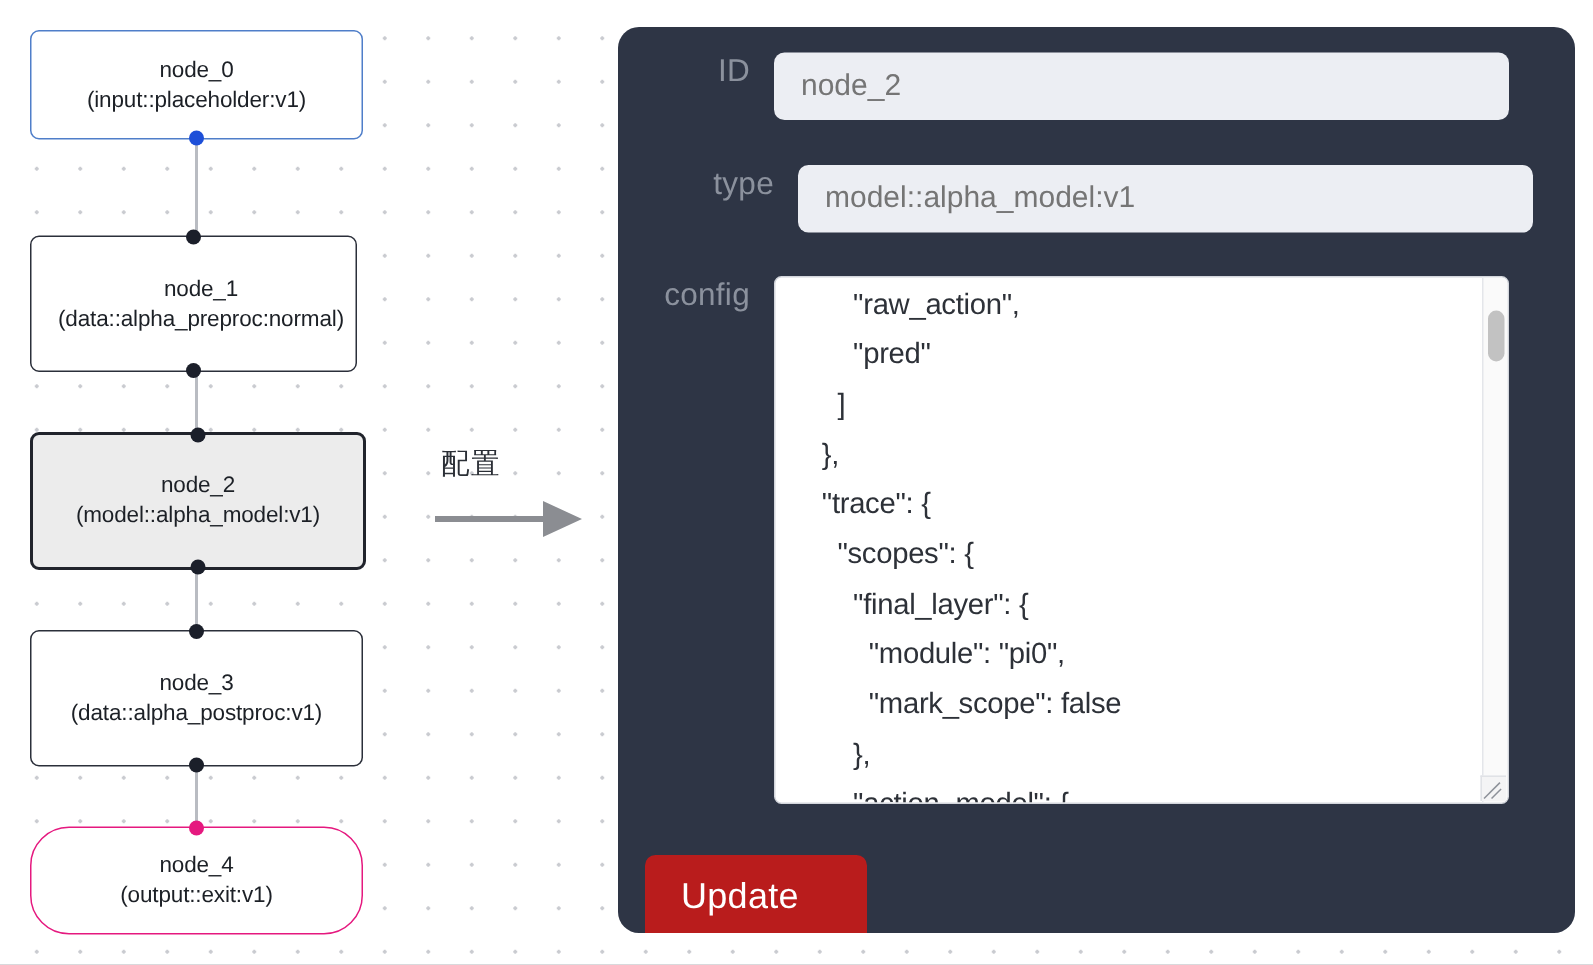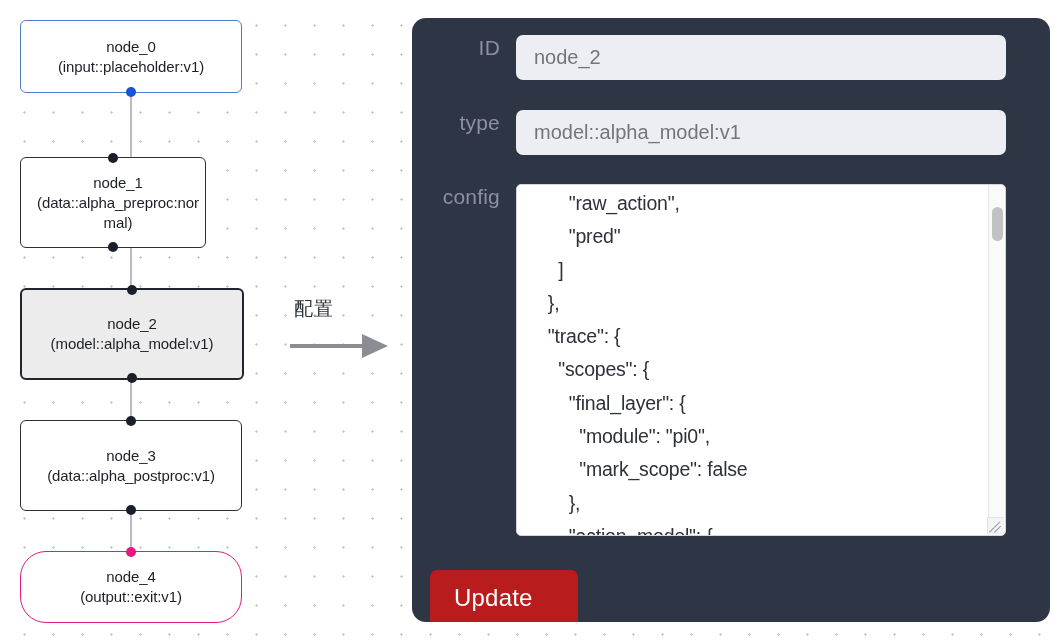--- a/index.html
+++ b/index.html
@@ -110,21 +110,21 @@
     border: none;
     border-radius: 7px;
     color: #a2a8b3;
     font-size: 20px;
     font-family: "Liberation Sans", "DejaVu Sans", sans-serif;
     padding: 0 18px;
     outline: none;
   }
   #row-id { top: 17px; }
   #row-id .f-input { width: 490px; height: 45px; line-height: 45px; }
-  #row-type { top: 92px; }
+  #row-type { top: 92px; margin-left: 16px; }
   #row-type .f-input { width: 490px; height: 45px; line-height: 45px; }
   #row-config { top: 166px; }
 
   #config-box {
     position: relative;
     box-sizing: border-box;
     width: 490px;
     height: 352px;
     background: #ffffff;
     border: 1px solid #d3d6dc;
@@ -205,21 +205,21 @@
   <div id="graph">
       <div class="edge" style="top: 93px; height: 64px; left: 131px;"></div>
       <div class="edge" style="top: 248px; height: 40px; left: 131px;"></div>
       <div class="edge" style="top: 380px; height: 40px; left: 131px;"></div>
       <div class="edge" style="top: 511px; height: 40px; left: 131px;"></div>
       <div class="node is-input" style="left: 20px; top: 20px; width: 222px; height: 73px;">
         <span class="nline">node_0</span>
         <span class="nline">(input::placeholder:v1)</span>
         <div class="handle bottom blue"></div>
       </div>
-      <div class="node" style="left: 20px; top: 157px; width: 186px; height: 91px; padding-left: 16px;">
+      <div class="node" style="left: 20px; top: 157px; width: 218px; height: 91px; padding-left: 16px;">
         <span class="nline">node_1</span>
         <span class="nline">(data::alpha_preproc:normal)</span>
         <div class="handle top"></div>
         <div class="handle bottom"></div>
       </div>
       <div class="node is-selected" style="left: 20px; top: 288px; width: 224px; height: 92px;">
         <span class="nline">node_2</span>
         <span class="nline">(model::alpha_model:v1)</span>
         <div class="handle top"></div>
         <div class="handle bottom"></div>

